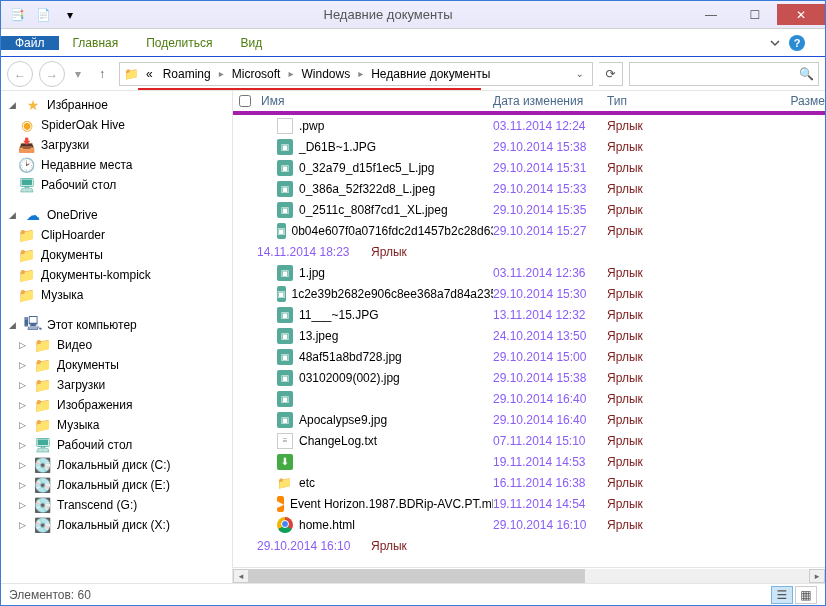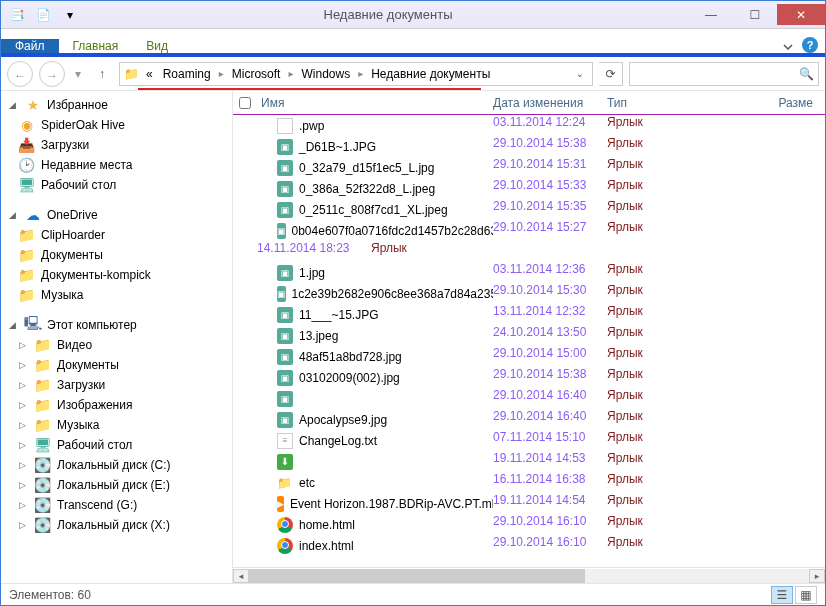--- a/index.html
+++ b/index.html
@@ -6,21 +6,21 @@
 body { width: 826px; height: 606px; background: #fff; overflow: hidden; border: 1px solid #3a7bd5; }
 
 .titlebar { height: 28px; background: linear-gradient(#eef, #e8e8f8); display: flex; align-items: center; border-bottom: 1px solid #d0d0d0; }
 .titlebar .qat { display: flex; gap: 4px; padding: 0 6px; }
 .titlebar .qat .qi { width: 22px; height: 22px; display: flex; align-items: center; justify-content: center; }
 .titlebar .title { flex: 1; text-align: center; color: #555; font-size: 13px; }
 .titlebar .win-controls { display: flex; }
 .titlebar .win-controls div { width: 44px; height: 21px; display: flex; align-items: center; justify-content: center; color: #555; }
 .titlebar .win-controls .close { background: #c75050; color: #fff; width: 48px; }
 
-.ribbon-tabs { height: 28px; display: flex; align-items: flex-end; border-bottom: 4px solid #1d4ed8; padding-right: 4px; }
+.ribbon-tabs { height: 28px; display: flex; align-items: center; border-bottom: 1px solid #1d4ed8; padding-right: 17px; }
 .ribbon-tabs .tab { padding: 0 14px; display: flex; align-items: center; color: #4d7c0f; cursor: default; }
 .ribbon-tabs .tab.file { background: #2067b2; color: #fff; }
 .ribbon-tabs .spacer { flex: 1; }
 .ribbon-tabs .expand { width: 22px; display:flex;align-items:center;justify-content:center;color:#555;}
 .ribbon-tabs .help { width: 22px; display:flex;align-items:center;justify-content:center;}
 .help-circle { width:16px;height:16px;border-radius:50%;background:#2a8dd4;color:#fff;font-weight:bold;font-size:11px;display:flex;align-items:center;justify-content:center;}
 
 .navbar { height: 34px; display: flex; align-items: center; padding: 0 6px; gap: 6px; border-bottom: 1px solid #e5e5e5;}
 .navbtn { width: 26px; height: 26px; border: 1px solid #ccc; border-radius: 50%; display:flex;align-items:center;justify-content:center;color:#999;}
 .navbtn.small { width:14px;height:26px;border:none;border-radius:0;}
@@ -38,30 +38,30 @@
 
 .main { display: flex; height: calc(100% - 28px - 28px - 34px - 22px); }
 .sidebar { width: 232px; border-right: 1px solid #e5e5e5; overflow-y: auto; padding: 4px 0; }
 .sidebar .group { margin-bottom: 10px; }
 .sidebar .item { display: flex; align-items: center; height: 20px; padding-left: 18px; gap: 6px; white-space: nowrap; }
 .sidebar .item.head { padding-left: 8px; }
 .sidebar .tri { width: 10px; color: #666; font-size: 9px; display: inline-block;}
 .ic { width: 16px; height: 16px; display: inline-flex; align-items: center; justify-content: center; font-size: 14px;}
 
 .content { flex: 1; display: flex; flex-direction: column; overflow: hidden;}
-.col-headers { height: 24px; display: flex; align-items: center; border-bottom: 1px solid #a21caf; color: #4a6a8a; }
+.col-headers { height: 24px; display: flex; align-items: center; border-bottom: 4px solid #a21caf; color: #4a6a8a; }
 .col-headers .chk{width:24px;display:flex;justify-content:center;}
 .col-headers .col-name{width:236px;padding-left:4px;}
 .col-headers .col-date{width:114px;}
 .col-headers .col-type{width:100px;}
-.col-headers .col-size{flex:1;text-align:right;padding-right:12px;}
+.col-headers .col-size{flex:1;text-align:right;}
 .col-headers input[type=checkbox]{width:12px;height:12px;}
 
 .file-list { flex: 1; overflow: auto; }
-.file-row { height: 21px; display: flex; }
+.file-row { height: 21px; display: flex; align-items: center; }
 .file-row .chk{width:24px;}
 .file-row .fname{width:236px;display:flex;align-items:center;gap:6px;padding-left:20px;white-space:nowrap;overflow:hidden;text-overflow:ellipsis;}
 .file-row .fdate{width:114px;color:#8b5cf6;}
 .file-row .ftype{width:100px;color:#7f1d1d;}
 .fic{width:16px;height:16px;display:inline-flex;align-items:center;justify-content:center;font-size:12px;}
 .fic.img{background:#5a9;color:#fff;border-radius:2px;font-size:9px;}
 .fic.blank{border:1px solid #ccc;background:#fff;}
 .fic.txt{border:1px solid #ccc;background:#fff;font-size:8px;color:#888;}
 .fic.torrent{background:#4a4;color:#fff;border-radius:2px;font-size:10px;}
 .fic.folder{color:#f0c560;}
@@ -103,20 +103,21 @@
   <div class="win-controls">
     <div>—</div>
     <div>☐</div>
     <div class="close">✕</div>
   </div>
 </div>
 
 <div class="ribbon-tabs">
   <div class="tab file">Файл</div>
   <div class="tab">Главная</div>
+  <div class="tab">Поделиться</div>
   <div class="tab">Вид</div>
   <div class="spacer"></div>
   <div class="expand">
       <svg class="chev-down" viewBox="0 0 12 12">
         <path d="M2 4 L6 8 L10 4" fill="none" stroke="#555" stroke-width="1.5"></path>
       </svg>
     </div>
   <div class="help">
       <div class="help-circle">?</div>
     </div>
@@ -434,24 +435,20 @@
           <div class="chk"></div>
           <div class="fname">
             <span class="fic chrome"></span>
             <span>home.html</span>
           </div>
           <div class="fdate">29.10.2014 16:10</div>
           <div class="ftype">Ярлык</div>
         </div>
         <div class="file-row">
           <div class="chk"></div>
-          <div class="fname">
-            <span class="fic chrome"></span>
-            <span>index.html</span>
-          </div>
           <div class="fdate">29.10.2014 16:10</div>
           <div class="ftype">Ярлык</div>
         </div>
       </div>
     <div class="hscroll">
       <div class="sbtn">◂</div>
       <div class="strack">
           <div class="sthumb"></div>
         </div>
       <div class="sbtn">▸</div>

